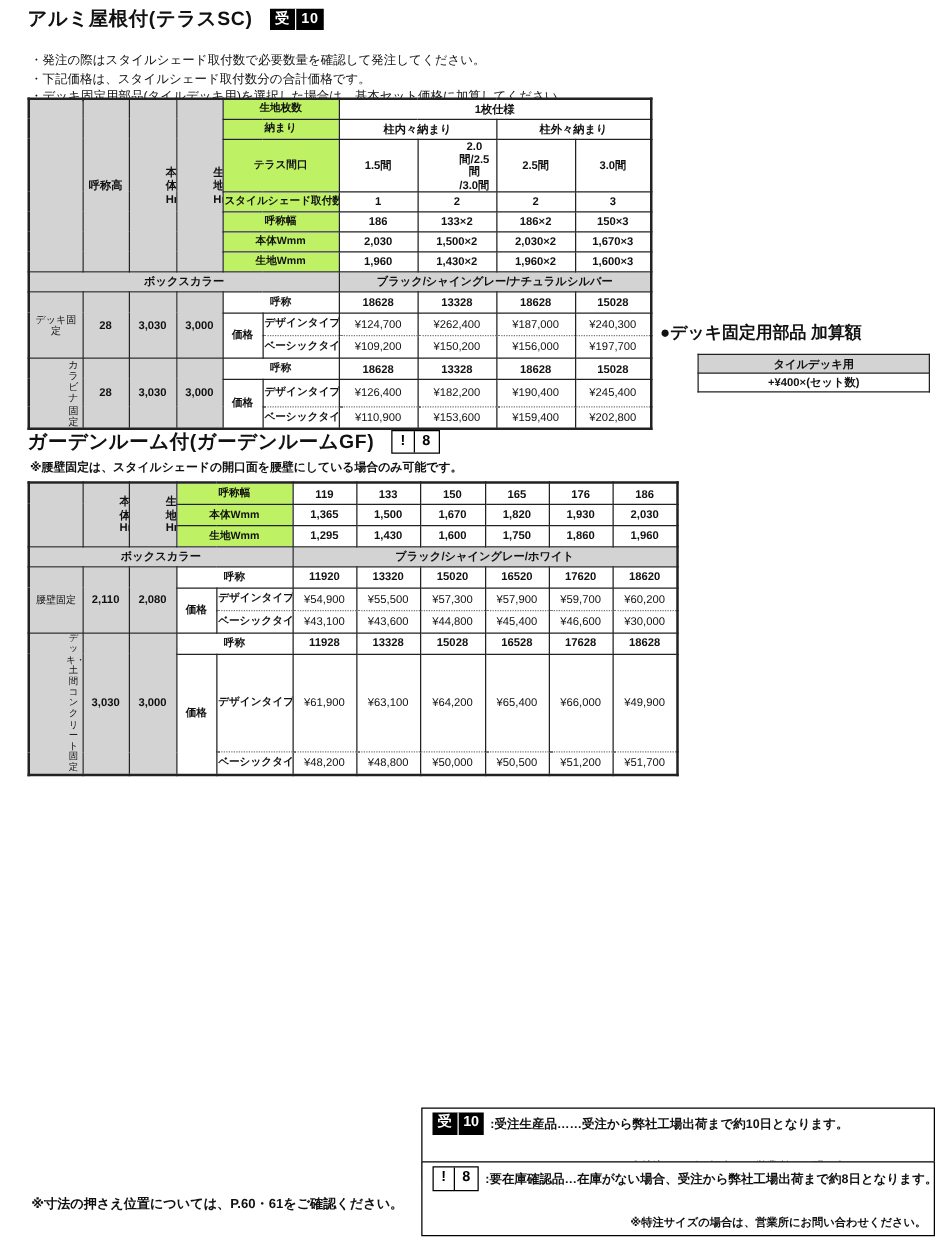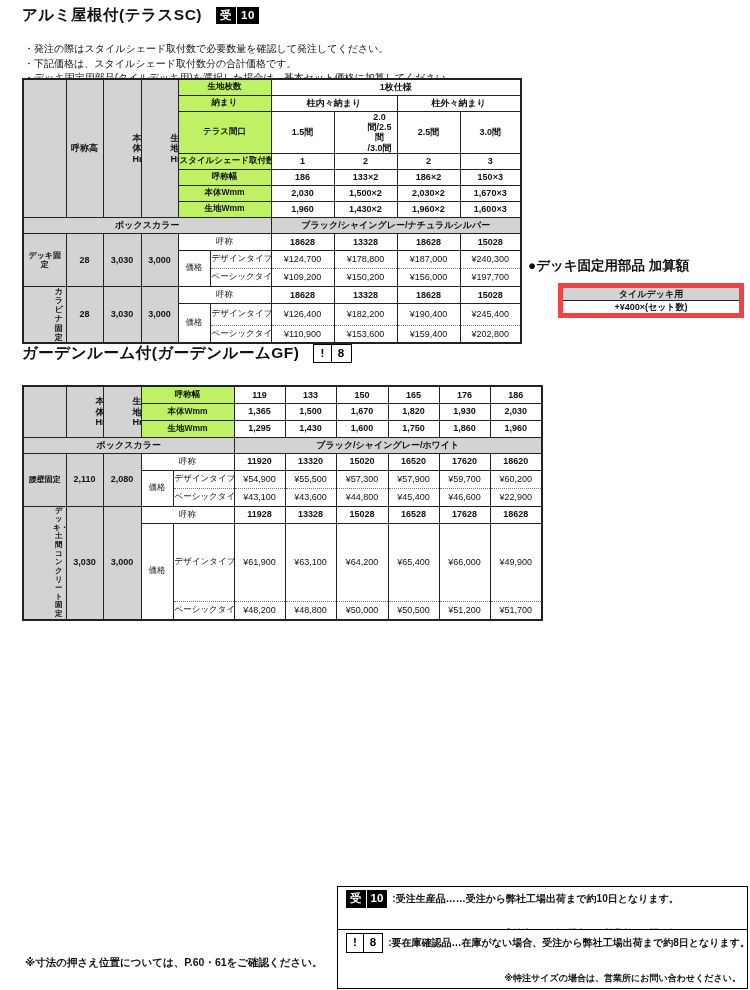--- a/index.html
+++ b/index.html
@@ -20,31 +20,31 @@
   .badge-white .bcell { padding: 3px 6px; }
   .badge-white .bcell + .bcell { border-left: 1px solid #000; }
   .notes { position: absolute; font-size: 10px; line-height: 1.45; }
   .sec-note { position: absolute; font-size: 9.5px; font-weight: bold; }
 
   table { border-collapse: collapse; table-layout: fixed; position: absolute; border: 2px solid #222; }
   td { border: 1px solid #222; font-size: 9px; text-align: center; vertical-align: middle;
        padding: 0 1px; overflow: hidden; line-height: 1.15; }
   .g   { background: #d3d3d3; }
   .lab { background: #bef264; font-size: 8.5px; font-weight: bold; white-space: nowrap; }
-  .lab2{ background: #fff; font-size: 8.5px; font-weight: normal; white-space: nowrap; }
+  .lab2{ background: #fff; font-size: 8.5px; font-weight: bold; white-space: nowrap; }
   .val { background: #fff; }
   .pre { white-space: pre-line; padding-left: 29px; }
-  .rl  { font-size: 8px; font-weight: bold; }
+  .rl  { font-size: 8px; font-weight: normal; }
   .hd  { font-weight: bold; }
   .bb-dot { border-bottom: 1px dotted #777; }
   .bt-dot { border-top: 1px dotted #777; }
   .r16 { height: 16px; } .r17 { height: 17px; } .r18 { height: 18px; } .r24 { height: 24px; }
 
   .addon-title { position: absolute; left: 528px; top: 257px; font-size: 13.5px; font-weight: bold; }
-  .addon-table { left: 558px; top: 283px; width: 186px; border: 5px solid #ef4444; }
+  .addon-table { left: 558px; top: 283px; width: 186px; border: 1px solid #ef4444; }
   .addon-table td { height: 15px; }
 
   .legend-box { position: absolute; left: 337px; width: 411px; background: #fff;
     border: 1px solid #000; padding: 3px 6px 3px 8px; }
   .legend-line { display: flex; align-items: center; gap: 5px; font-size: 10px; font-weight: bold; white-space: nowrap; }
   .legend-note { text-align: right; font-size: 9px; font-weight: bold; margin-top: 19px; }
   .footer-note { position: absolute; left: 25px; top: 956px; font-size: 10.5px; font-weight: bold; }
 </style>
 </head>
 <body>
@@ -143,21 +143,21 @@
         <td class="lab2" colspan="2">呼称</td>
         <td class="val hd">18628</td>
         <td class="val hd">13328</td>
         <td class="val hd">18628</td>
         <td class="val hd">15028</td>
       </tr>
       <tr class="r18">
         <td class="lab2" rowspan="2">価格</td>
         <td class="lab2 bb-dot">デザインタイプ</td>
         <td class="val bb-dot">¥124,700</td>
-        <td class="val bb-dot">¥178,800</td>
+        <td class="val bb-dot">¥262,400</td>
         <td class="val bb-dot">¥187,000</td>
         <td class="val bb-dot">¥240,300</td>
       </tr>
       <tr class="r18">
         <td class="lab2 bt-dot">ベーシックタイプ</td>
         <td class="val bt-dot">¥109,200</td>
         <td class="val bt-dot">¥150,200</td>
         <td class="val bt-dot">¥156,000</td>
         <td class="val bt-dot">¥197,700</td>
       </tr>
@@ -204,20 +204,21 @@
     </tbody>
   </table>
 
   <div class="sec-title" style="left:22px; top:343px;">
     <span>ガーデンルーム付(ガーデンルームGF)</span>
     <span class="badge-white">
       <span class="bcell">!</span>
       <span class="bcell">8</span>
     </span>
   </div>
+  <div class="sec-note" style="left:24px; top:368px;">※腰壁固定は、スタイルシェードの開口面を腰壁にしている場合のみ可能です。</div>
 
   <table style="left:22px; top:385px; width:519px;">
     <colgroup>
       <col style="width:43px">
         <col style="width:37px">
         <col style="width:38px">
       <col style="width:32px">
         <col style="width:61px">
       <col style="width:51px">
         <col style="width:51px">
@@ -286,21 +287,21 @@
         <td class="val bb-dot">¥59,700</td>
         <td class="val bb-dot">¥60,200</td>
       </tr>
       <tr class="r18">
         <td class="lab2 bt-dot">ベーシックタイプ</td>
         <td class="val bt-dot">¥43,100</td>
         <td class="val bt-dot">¥43,600</td>
         <td class="val bt-dot">¥44,800</td>
         <td class="val bt-dot">¥45,400</td>
         <td class="val bt-dot">¥46,600</td>
-        <td class="val bt-dot">¥22,900</td>
+        <td class="val bt-dot">¥30,000</td>
       </tr>
 
       <tr class="r17">
         <td class="g rl pre" rowspan="3" style="font-size:7.5px">デッキ・土間
 コンクリート
 固定</td>
         <td class="g hd" rowspan="3">3,030</td>
         <td class="g hd" rowspan="3">3,000</td>
         <td class="lab2" colspan="2">呼称</td>
         <td class="val hd">11928</td>

